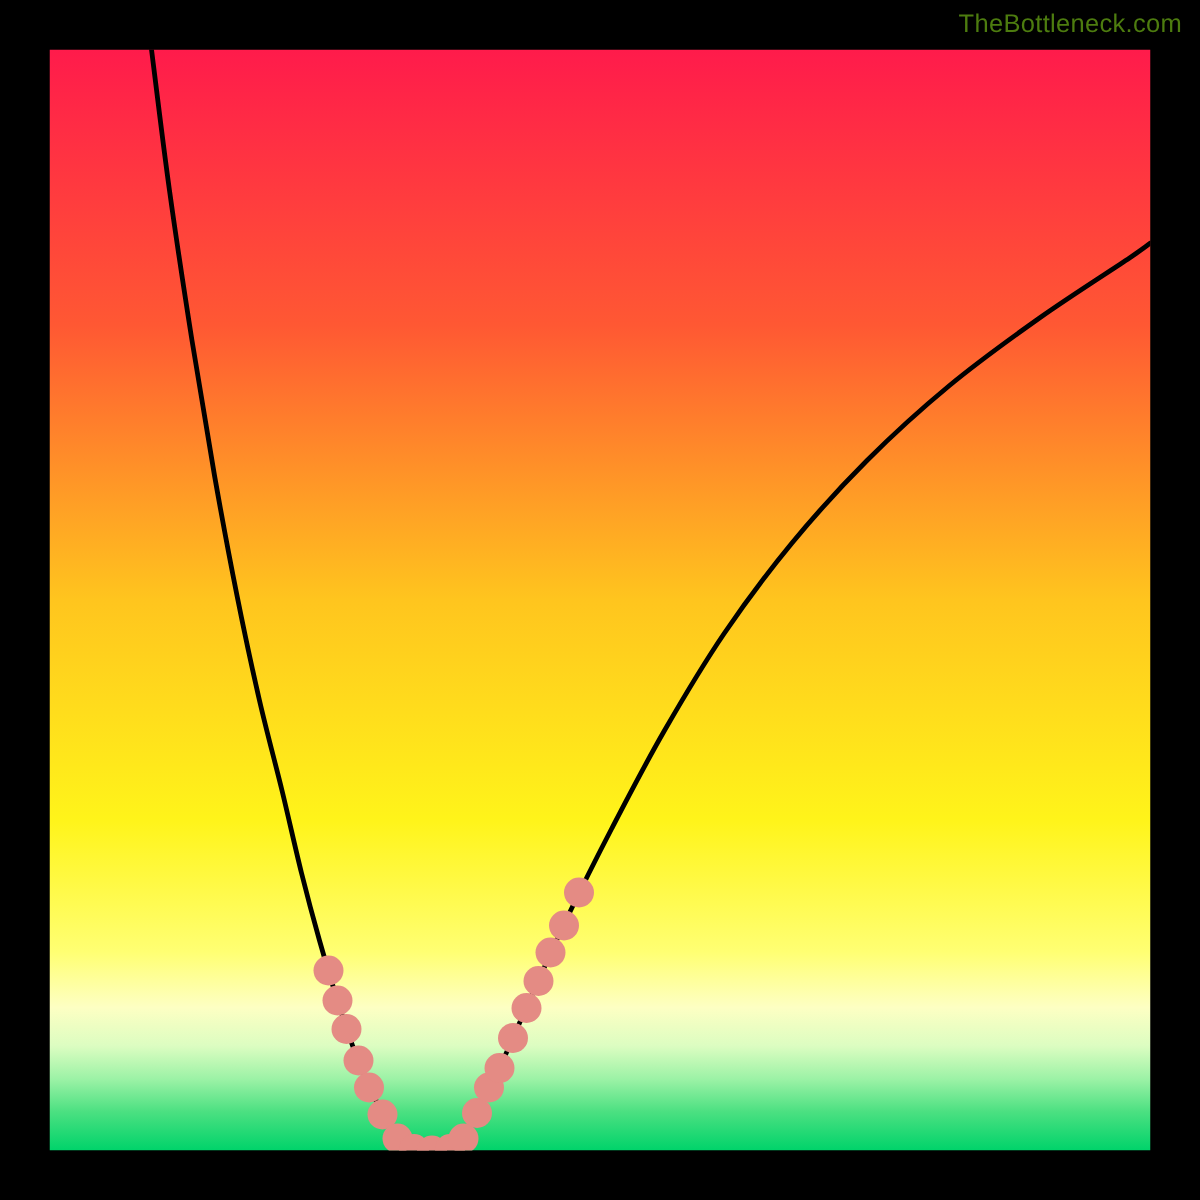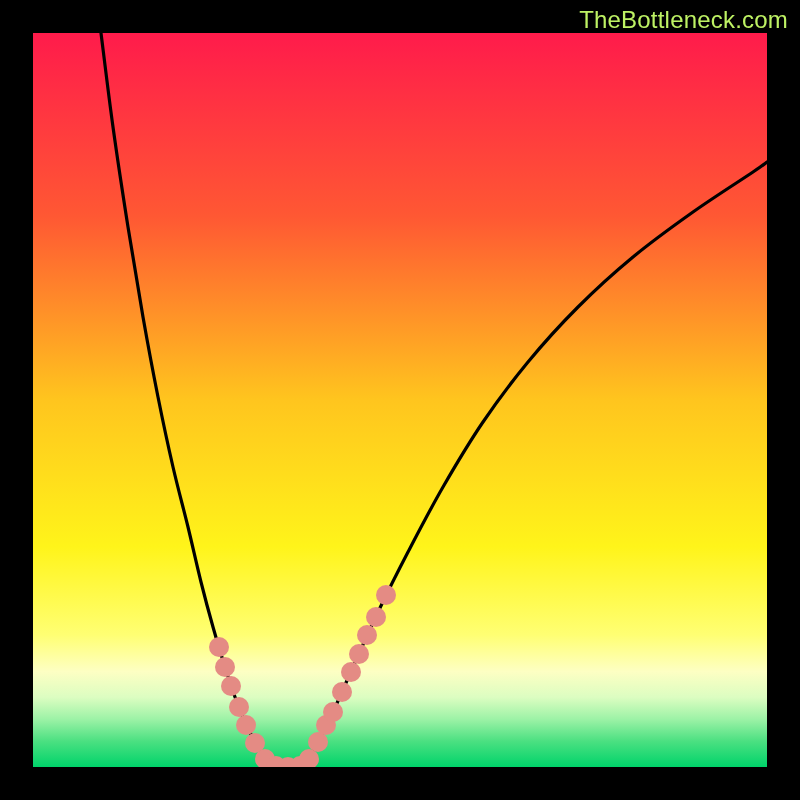--- a/index.html
+++ b/index.html
@@ -22,22 +22,22 @@
     left: 33px;
     top: 33px;
     width: 734px;
     height: 734px;
     
   }
   .watermark {
     position: absolute;
     top: 6px;
     right: 12px;
-    color: #bef264;
-    font-size: 24px;
+    color: #4d7c0f;
+    font-size: 17px;
     font-weight: 400;
     letter-spacing: 0.2px;
     font-family: Arial, sans-serif;
   }
   svg {
     display: block;
   }
 </style>
 </head>
 <body>

